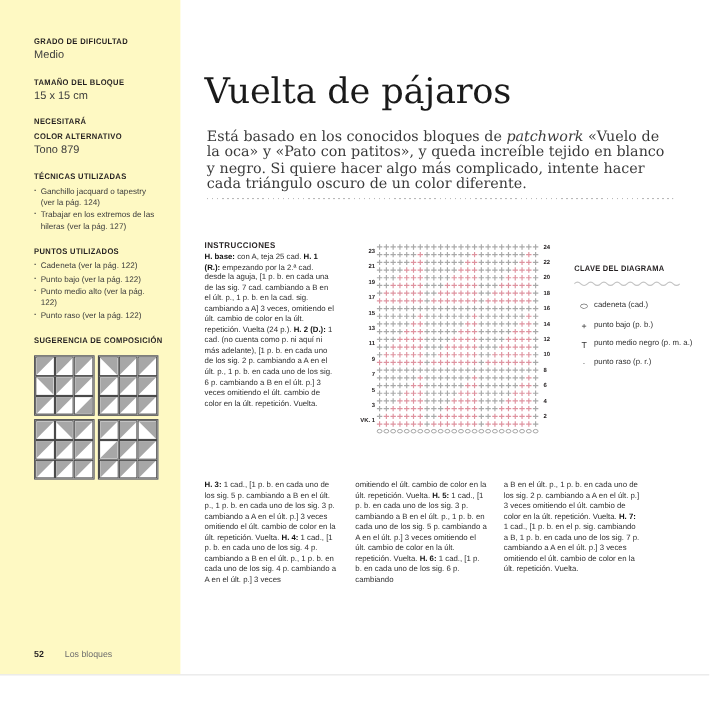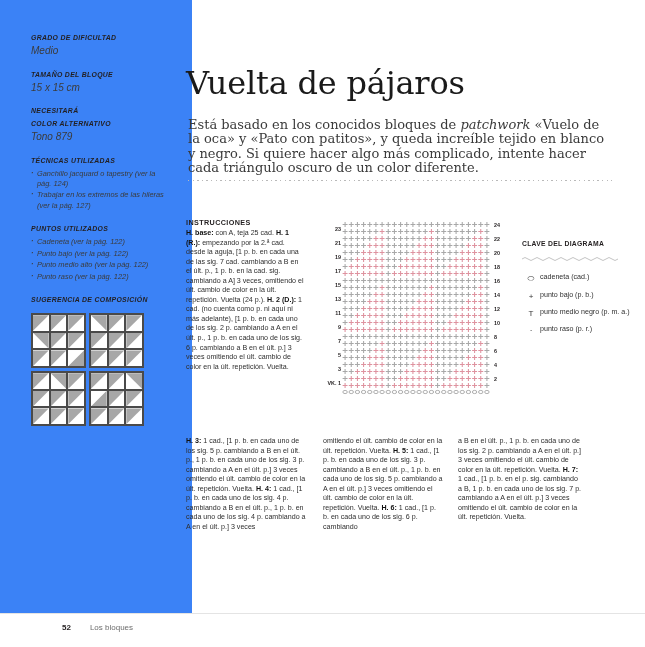--- a/index.html
+++ b/index.html
@@ -8,25 +8,24 @@
     background:#ffffff;
     font-family:"Liberation Sans", sans-serif;
     color:#231f20;
     overflow:hidden;
     position:relative;
   }
   .page{position:absolute;inset:0;background:#fff;}
 
   
   .sidebar{
-    position:absolute;left:0;top:0;width:192px;height:613px;
-    background:#3b82f6;
+    position:absolute;left:0;top:0;width:164px;height:613px;
+    background:#fef9c3;
     box-sizing:border-box;
     padding:33px 22px 0 31px;
-    font-style:italic;
   }
   .side-h{
     font-family:"Liberation Sans", sans-serif;
     font-weight:bold;
     font-size:7.4px;
     letter-spacing:.35px;
     color:#231f20;
     margin:0 0 4px 0;
     transform:scaleX(.93);
     transform-origin:left center;
@@ -120,21 +119,21 @@
     font-size:7.3px;font-weight:bold;letter-spacing:.3px;color:#231f20;
     transform:scaleX(.93);transform-origin:left center;white-space:nowrap;
   }
   .key-sq{margin-top:3px;height:7px;width:112px;}
   .key-row{display:flex;align-items:flex-start;margin-top:7px;}
   .key-sym{width:18px;flex:0 0 18px;text-align:center;font-size:8px;color:#333;padding-top:1px;}
   .key-lbl{font-size:7.1px;line-height:9.4px;color:#2e2e2e;}
 
   
   .footer-line{position:absolute;left:0;top:613px;width:645px;height:1px;background:#e4e4e4;}
-  .foot{position:absolute;left:31px;top:623px;font-size:8px;color:#4a4a4a;margin-left:31px;}
+  .foot{position:absolute;left:31px;top:590px;font-size:8px;color:#4a4a4a;}
   .foot .pg{font-weight:bold;color:#231f20;margin-right:19px;}
   .foot .sec{color:#6d6d6d;}
 </style>
 </head>
 <body>
 
 <div class="page">
 
   <aside class="sidebar">
 

